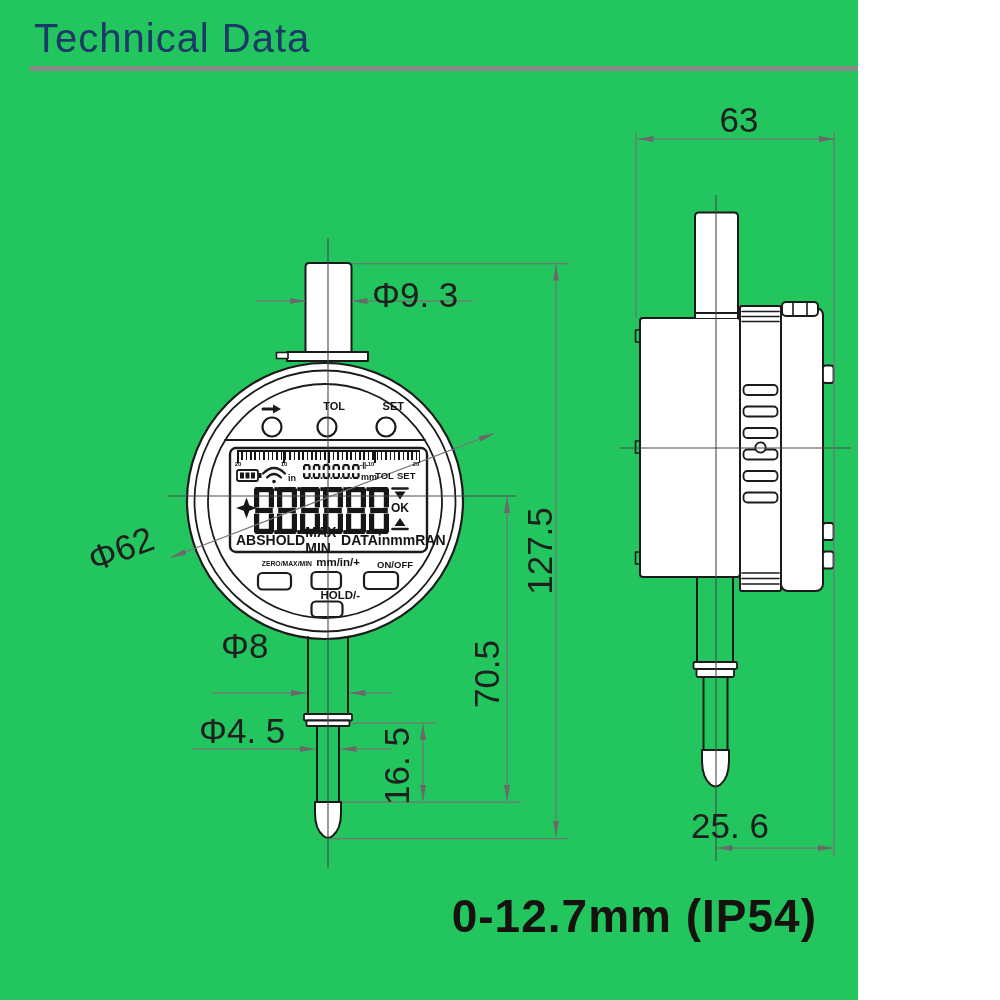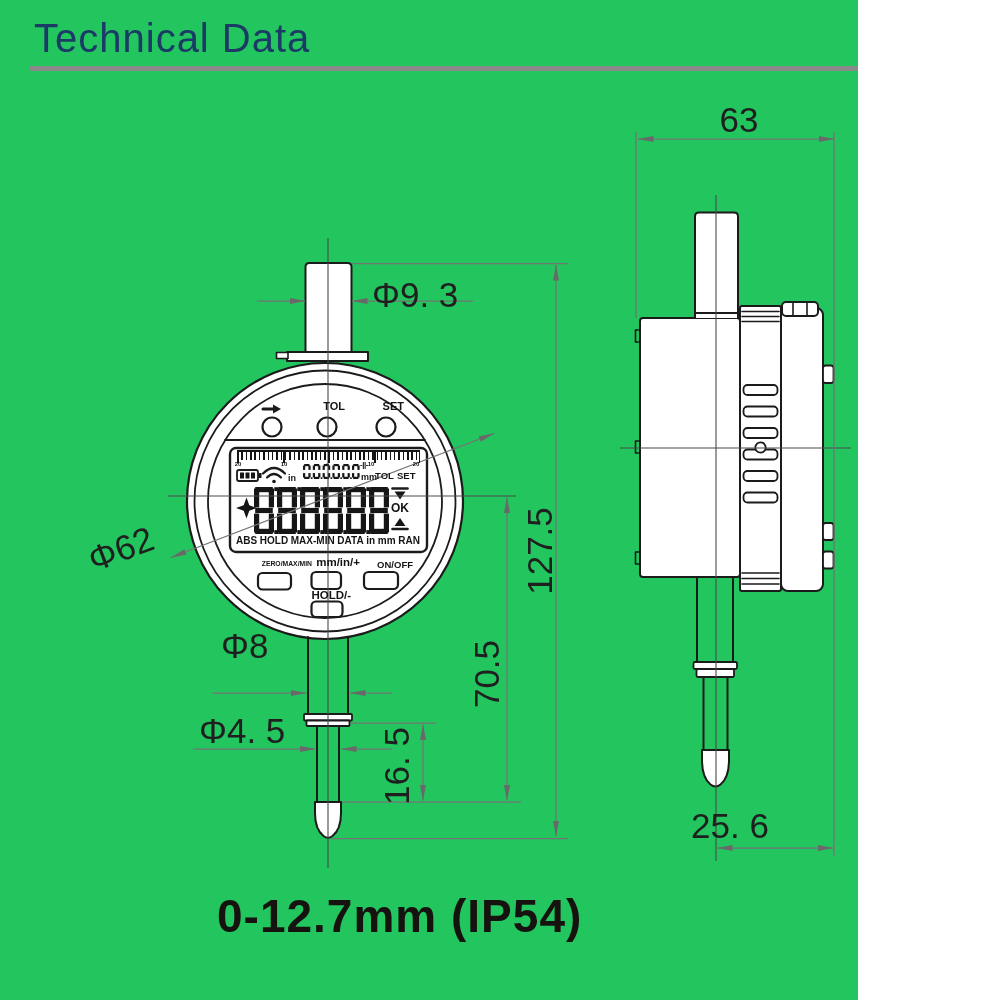--- a/index.html
+++ b/index.html
@@ -7,32 +7,32 @@
          font-family:"Liberation Sans",sans-serif;color:#1a1a1a;}
   #stage svg{position:absolute;left:0;top:0;}
   .abs{position:absolute;white-space:nowrap;}
   .title{font-size:40px;color:#1c3a66;letter-spacing:1px;}
   .rule{position:absolute;background:#8a8a8a;}
   .dim{font-size:35px;color:#1f1f1f;}
   .ctr{text-align:center;}
   .rot90{transform:rotate(-90deg);transform-origin:center;}
   .rot21{transform:rotate(-21deg);transform-origin:center;}
   .lbl{font-weight:bold;color:#141414;text-align:right;}
-  .footer{font-size:46px;font-weight:bold;letter-spacing:1px;color:#16120f;text-align:left;}
+  .footer{font-size:46px;font-weight:bold;letter-spacing:1px;color:#16120f;text-align:right;}
   .ticks{position:absolute;left:237px;top:450px;width:183px;height:11px;
     border-top:2px solid #141414;
     background-image:
       repeating-linear-gradient(90deg,#141414 0 2.2px,transparent 2.2px 45.6px),
       repeating-linear-gradient(90deg,#141414 0 1.5px,transparent 1.5px 4.36px);
     background-size:100% 11px,100% 8px;
     background-repeat:no-repeat;}
   .scalenum{position:absolute;width:18px;top:461px;font-size:6px;font-weight:bold;
     text-align:center;color:#141414;}
   .status{position:absolute;left:236px;top:534px;width:184px;height:12px;display:flex;
-    justify-content:space-between;align-items:center;font-size:10px;font-weight:bold;color:#141414;}
+    justify-content:space-between;align-items:center;font-size:14px;font-weight:bold;color:#141414;}
 </style>
 </head>
 <body>
 
 <div id="stage">
 
   <svg width="1000" height="1000" viewBox="0 0 1000 1000">
     <defs>
       <marker id="ah" viewBox="0 0 16 6" refX="15.5" refY="3" markerWidth="16" markerHeight="6" markerUnits="userSpaceOnUse" orient="auto-start-reverse">
         <path d="M0,0 L16,3 L0,6 Z" fill="#696969"></path>
@@ -321,16 +321,16 @@
       <span>MAX-MIN</span>
       <span>DATA</span>
       <span>in</span>
       <span>mm</span>
       <span>RAN</span>
     </div>
 
   <div class="abs lbl ctr" style="left:238px;top:560px;width:74px;font-size:6.8px;">ZERO/MAX/MIN</div>
   <div class="abs lbl ctr" style="left:296px;top:556px;width:64px;font-size:11.5px;">mm/in/+</div>
   <div class="abs lbl ctr" style="left:349px;top:559px;width:64px;font-size:9.5px;">ON/OFF</div>
-  <div class="abs lbl ctr" style="left:287px;top:589px;width:64px;font-size:11.5px;">HOLD/-</div>
+  <div class="abs lbl ctr" style="left:296px;top:589px;width:64px;font-size:11.5px;">HOLD/-</div>
 
   <div class="abs footer" style="left:217px;top:889px;width:600px;">0-12.7mm (IP54)</div>
 </div>
 
 </body></html>

